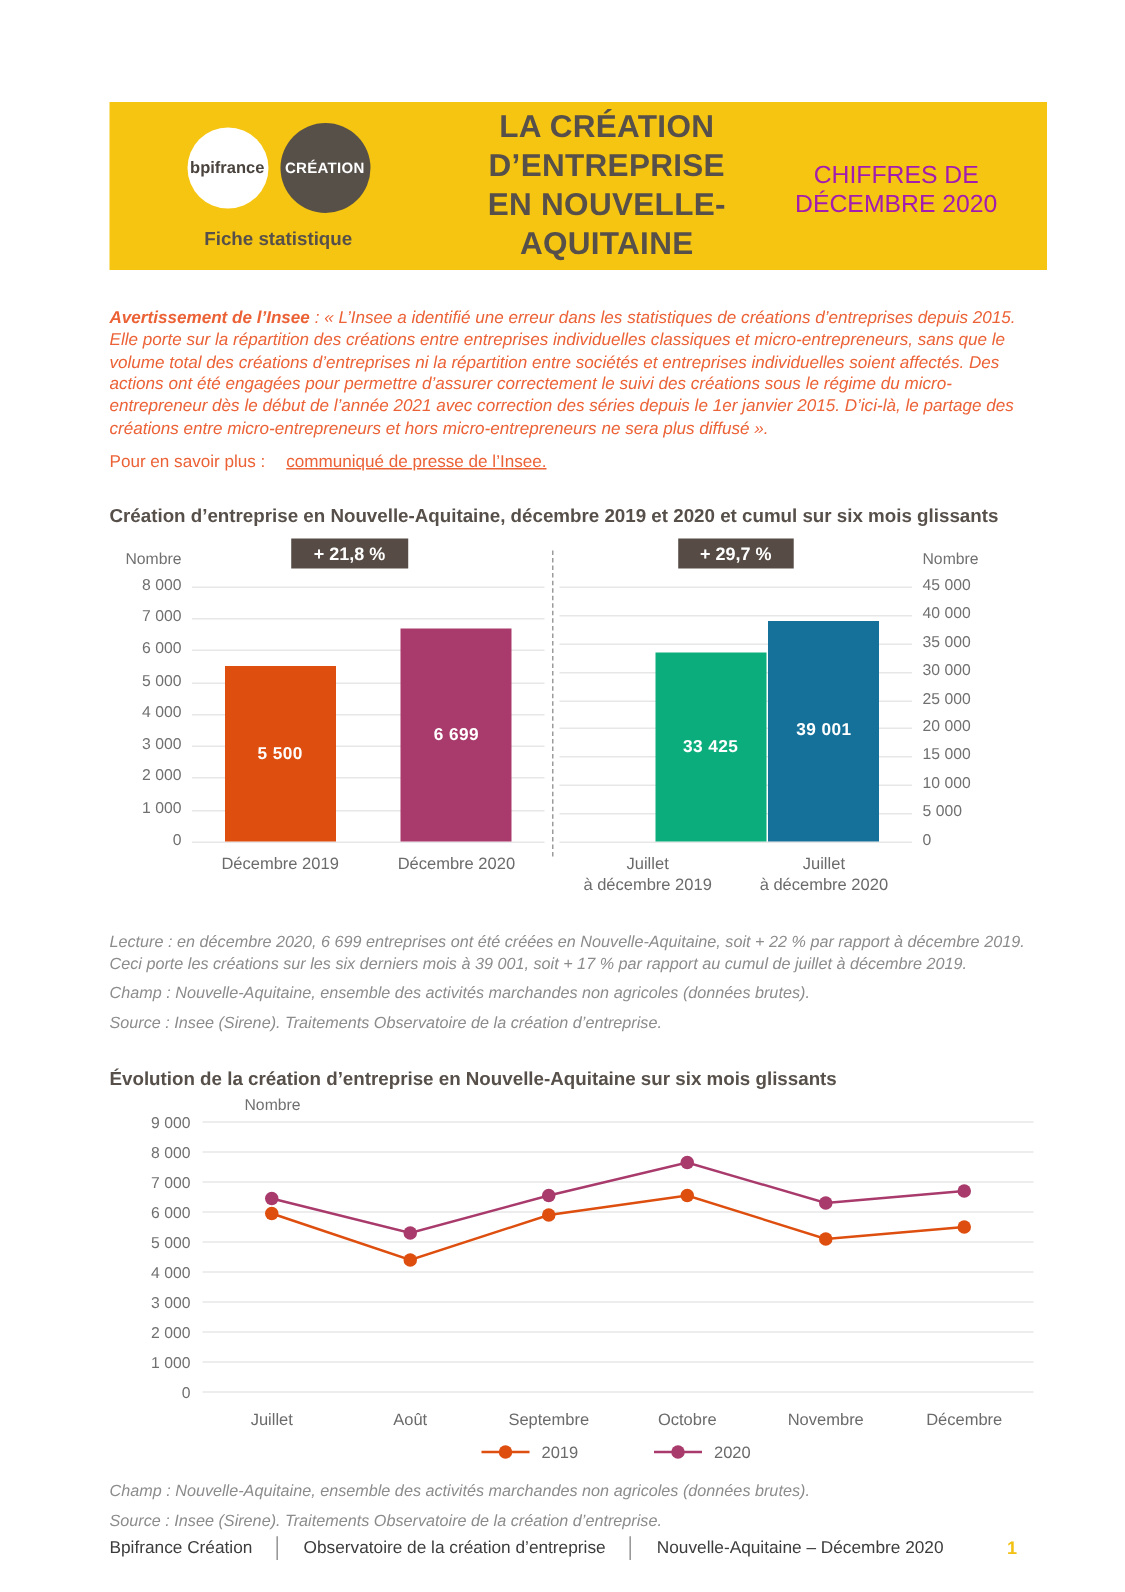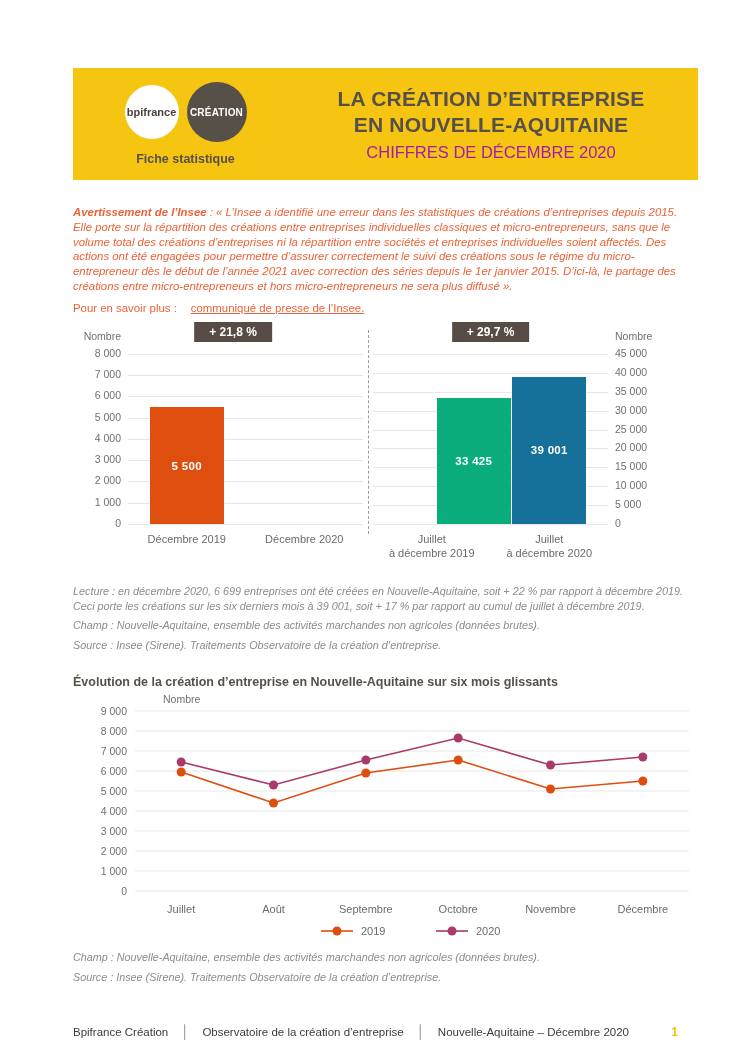--- a/index.html
+++ b/index.html
@@ -9,21 +9,21 @@
           padding:68px 62px 0 63px; overflow:hidden; }
 
   
   .band { width:625px; height:112px; background:#F5C512; display:flex; align-items:stretch; }
   .band-left { width:225px; padding-top:12px; display:flex; flex-direction:column; align-items:center; }
   .logos { display:flex; align-items:center; gap:8px; height:64px; }
   .logo-circle { border-radius:50%; display:flex; align-items:center; justify-content:center; }
   .logo-bpi { width:54px; height:54px; background:#ffffff; color:#4A433D; font-weight:bold; font-size:11px; }
   .logo-crea { width:60px; height:60px; background:#575049; color:#ffffff; font-weight:bold; font-size:10px; letter-spacing:0.2px; }
   .tagline { margin-top:8px; font-size:12.5px; font-weight:bold; color:#57504A; }
-  .band-right { flex:1; display:flex; flex-direction:column; justify-content:center; padding-right:14px; }
+  .band-right { flex:1; display:flex; flex-direction:row; justify-content:center; align-items:center; padding-right:14px; }
   .band-title { font-size:21px; line-height:26px; font-weight:800; color:#57504A; text-align:center; letter-spacing:0.2px; }
   .band-sub { margin-top:5px; font-size:16.5px; color:#a21caf; text-align:center; }
 
   
   .notice { margin-top:25px; width:625px; color:#EC6237; font-style:italic; font-size:11.4px; line-height:1.3; }
   .notice strong { font-weight:bold; }
   .more { margin-top:8px; color:#EC6237; font-size:11.4px; }
   .more a { color:#EC6237; text-decoration:underline; margin-left:14px; cursor:pointer; }
 
   
@@ -80,20 +80,21 @@
         <div>LA CRÉATION D’ENTREPRISE</div>
         <div>EN NOUVELLE-AQUITAINE</div>
       </div>
       <div class="band-sub">CHIFFRES DE DÉCEMBRE 2020</div>
     </div>
   </header>
 
   <p class="notice"><strong>Avertissement de l’Insee</strong><span> : « L’Insee a identifié une erreur dans les statistiques de créations d’entreprises depuis 2015. Elle porte sur la répartition des créations entre entreprises individuelles classiques et micro-entrepreneurs, sans que le volume total des créations d’entreprises ni la répartition entre sociétés et entreprises individuelles soient affectés. Des actions ont été engagées pour permettre d’assurer correctement le suivi des créations sous le régime du micro-entrepreneur dès le début de l’année 2021 avec correction des séries depuis le 1er janvier 2015. D’ici-là, le partage des créations entre micro-entrepreneurs et hors micro-entrepreneurs ne sera plus diffusé ».</span></p>
   <p class="more"><span>Pour en savoir plus :</span><a href="#" class="link">communiqué de presse de l’Insee.</a></p>
 
+  <h2 class="section-title">Création d’entreprise en Nouvelle-Aquitaine, décembre 2019 et 2020 et cumul sur six mois glissants</h2>
   <div id="bar-chart">
       <div class="axis-name" style="left: 0px; top: 8px; width: 48px; text-align: right;">Nombre</div>
       <div class="axis-name" style="left: 542px; top: 8px;">Nombre</div>
       <div class="grid" style="left: 55px; width: 235px; top: 202px;"></div>
       <div class="ytick left" style="left: 0px; top: 195px;">0</div>
       <div class="grid" style="left: 55px; width: 235px; top: 180.75px;"></div>
       <div class="ytick left" style="left: 0px; top: 173.75px;">1 000</div>
       <div class="grid" style="left: 55px; width: 235px; top: 159.5px;"></div>
       <div class="ytick left" style="left: 0px; top: 152.5px;">2 000</div>
       <div class="grid" style="left: 55px; width: 235px; top: 138.25px;"></div>
@@ -106,20 +107,23 @@
       <div class="ytick left" style="left: 0px; top: 67.5px;">6 000</div>
       <div class="grid" style="left: 55px; width: 235px; top: 53.25px;"></div>
       <div class="ytick left" style="left: 0px; top: 46.25px;">7 000</div>
       <div class="grid" style="left: 55px; width: 235px; top: 32px;"></div>
       <div class="ytick left" style="left: 0px; top: 25px;">8 000</div>
       <div class="badge" style="left: 160px;">+ 21,8 %</div>
       <div class="bar" style="left: 76.75px; width: 74px; top: 85.125px; height: 116.875px; background: rgb(221, 78, 15);">
         <span class="bar-value">5 500</span>
       </div>
       <div class="xlabel" style="left: 113.75px; top: 210px;">Décembre 2019</div>
+      <div class="bar" style="left: 194.25px; width: 74px; top: 59.6463px; height: 142.354px; background: rgb(169, 58, 108);">
+        <span class="bar-value">6 699</span>
+      </div>
       <div class="xlabel" style="left: 231.25px; top: 210px;">Décembre 2020</div>
       <div class="grid" style="left: 300px; width: 235px; top: 202px;"></div>
       <div class="ytick" style="left: 542px; top: 195px;">0</div>
       <div class="grid" style="left: 300px; width: 235px; top: 183.111px;"></div>
       <div class="ytick" style="left: 542px; top: 176.111px;">5 000</div>
       <div class="grid" style="left: 300px; width: 235px; top: 164.222px;"></div>
       <div class="ytick" style="left: 542px; top: 157.222px;">10 000</div>
       <div class="grid" style="left: 300px; width: 235px; top: 145.333px;"></div>
       <div class="ytick" style="left: 542px; top: 138.333px;">15 000</div>
       <div class="grid" style="left: 300px; width: 235px; top: 126.444px;"></div>

